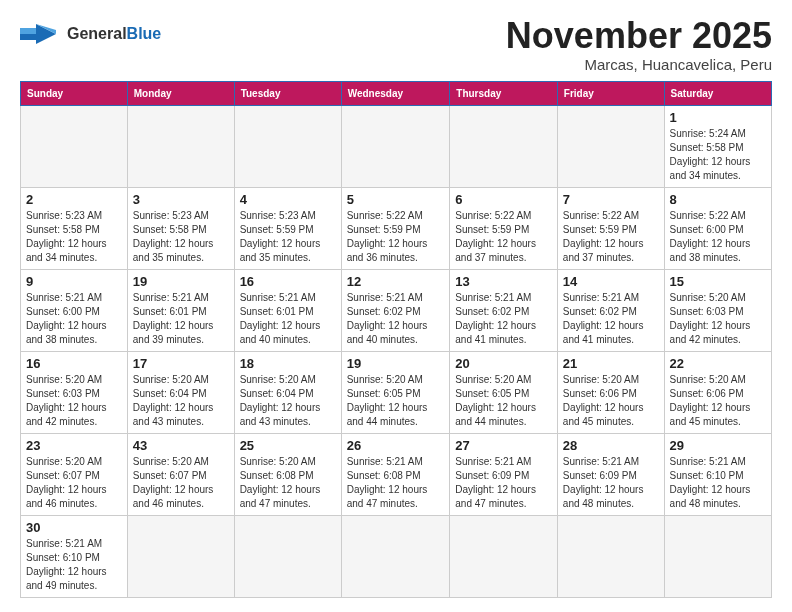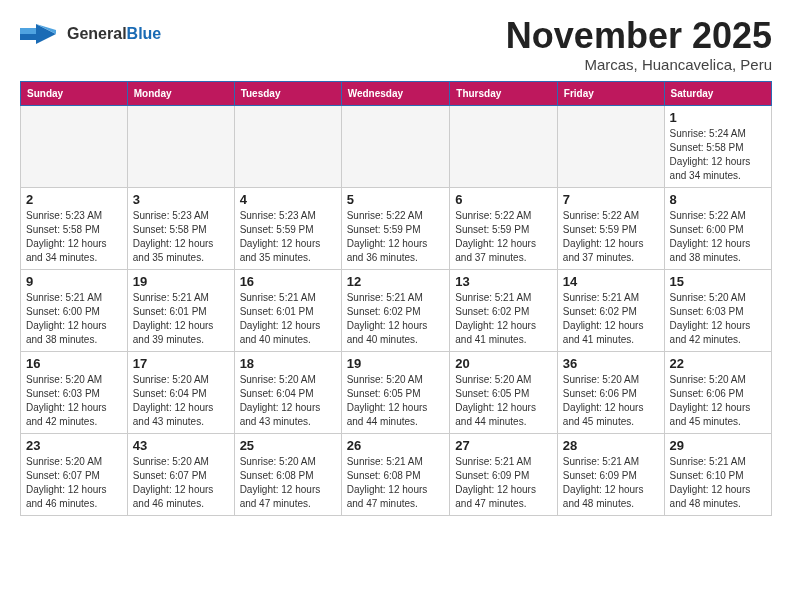--- a/index.html
+++ b/index.html
@@ -248,21 +248,21 @@
 Sunset: 6:05 PM
 Daylight: 12 hours and 44 minutes.</div>
           </td>
           <td>
             <span class="day-num">20</span>
             <div class="day-info" style="white-space: pre-line;">Sunrise: 5:20 AM
 Sunset: 6:05 PM
 Daylight: 12 hours and 44 minutes.</div>
           </td>
           <td>
-            <span class="day-num">36</span>
+            <span class="day-num">21</span>
             <div class="day-info" style="white-space: pre-line;">Sunrise: 5:20 AM
 Sunset: 6:06 PM
 Daylight: 12 hours and 45 minutes.</div>
           </td>
           <td>
             <span class="day-num">22</span>
             <div class="day-info" style="white-space: pre-line;">Sunrise: 5:20 AM
 Sunset: 6:06 PM
 Daylight: 12 hours and 45 minutes.</div>
           </td>
@@ -303,16 +303,30 @@
             <div class="day-info" style="white-space: pre-line;">Sunrise: 5:21 AM
 Sunset: 6:09 PM
 Daylight: 12 hours and 48 minutes.</div>
           </td>
           <td>
             <span class="day-num">29</span>
             <div class="day-info" style="white-space: pre-line;">Sunrise: 5:21 AM
 Sunset: 6:10 PM
 Daylight: 12 hours and 48 minutes.</div>
           </td>
+        </tr>
+        <tr>
+          <td>
+            <span class="day-num">30</span>
+            <div class="day-info" style="white-space: pre-line;">Sunrise: 5:21 AM
+Sunset: 6:10 PM
+Daylight: 12 hours and 49 minutes.</div>
+          </td>
+          <td class="empty"></td>
+          <td class="empty"></td>
+          <td class="empty"></td>
+          <td class="empty"></td>
+          <td class="empty"></td>
+          <td class="empty"></td>
         </tr>
       </tbody>
   </table>
 </div>
 
 </body></html>

